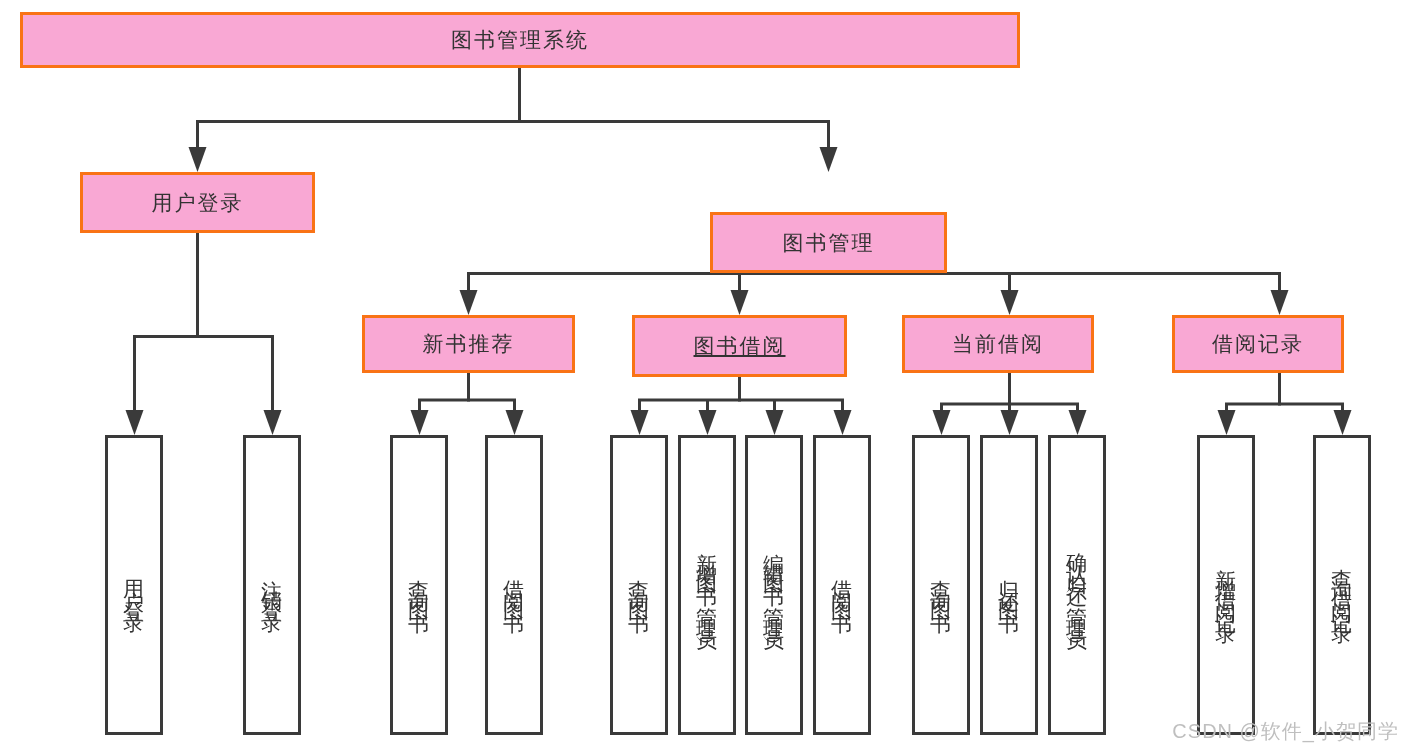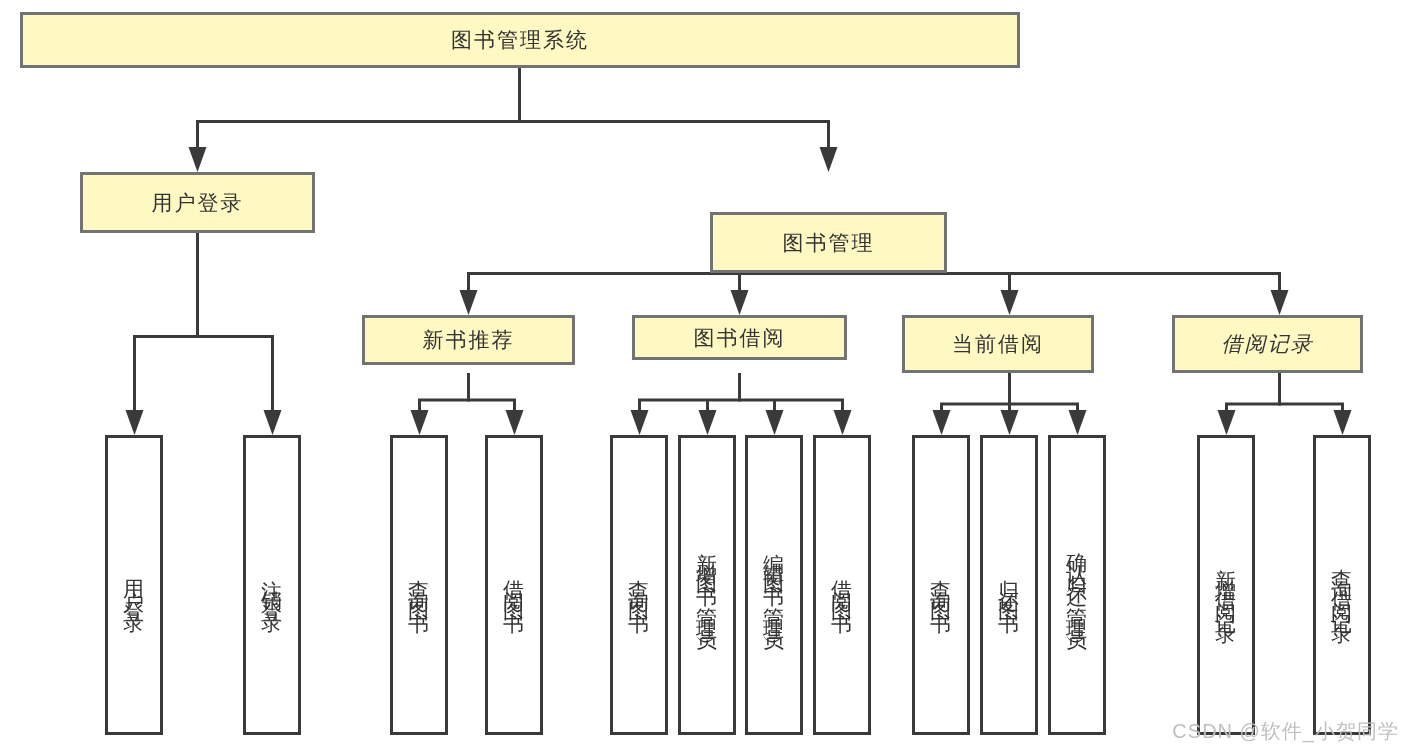--- a/index.html
+++ b/index.html
@@ -18,22 +18,22 @@
   #connectors {
     position: absolute;
     left: 0;
     top: 0;
     width: 1405px;
     height: 747px;
   }
   .box {
     position: absolute;
     box-sizing: border-box;
-    background: #fef9c3;
-    border: 3px solid #737373;
+    background: #f9a8d4;
+    border: 3px solid #f97316;
     display: flex;
     align-items: center;
     justify-content: center;
     color: #333333;
     font-size: 21px;
     letter-spacing: 2px;
     white-space: nowrap;
   }
   .leaf {
     position: absolute;
@@ -117,24 +117,24 @@
       <polygon points="1217.5,410 1235.5,410 1226.5,435"></polygon>
       <polygon points="1333.5,410 1351.5,410 1342.5,435"></polygon>
     </g>
   </svg>
 
   <div class="box" style="left:20px; top:12px; width:1000px; height:56px;">图书管理系统</div>
 
   <div class="box" style="left:80px; top:172px; width:235px; height:61px;">用户登录</div>
   <div class="box" style="left:710px; top:172px; width:237px; height:61px;margin-top:40px;">图书管理</div>
 
-  <div class="box" style="left:362px; top:315px; width:213px; height:50px;font-family:Liberation Mono, monospace;">新书推荐</div>
-  <div class="box" style="left:632px; top:315px; width:215px; height:45px;">图书借阅</div>
+  <div class="box" style="left:362px; top:315px; width:213px; height:58px;font-family:Liberation Mono, monospace;">新书推荐</div>
+  <div class="box" style="left:632px; top:315px; width:215px; height:62px;text-decoration:underline;">图书借阅</div>
   <div class="box" style="left:902px; top:315px; width:192px; height:58px;">当前借阅</div>
-  <div class="box" style="left:1172px; top:315px; width:191px; height:58px;font-style:italic;">借阅记录</div>
+  <div class="box" style="left:1172px; top:315px; width:172px; height:58px;">借阅记录</div>
 
   <div class="leaf" style="left:105px; top:435px; width:58px; height:300px;">
     <span class="vtext">用户登录</span>
   </div>
   <div class="leaf" style="left:243px; top:435px; width:58px; height:300px;">
     <span class="vtext">注销登录</span>
   </div>
 
   <div class="leaf" style="left:390px; top:435px; width:58px; height:300px;">
     <span class="vtext">查询图书</span>

